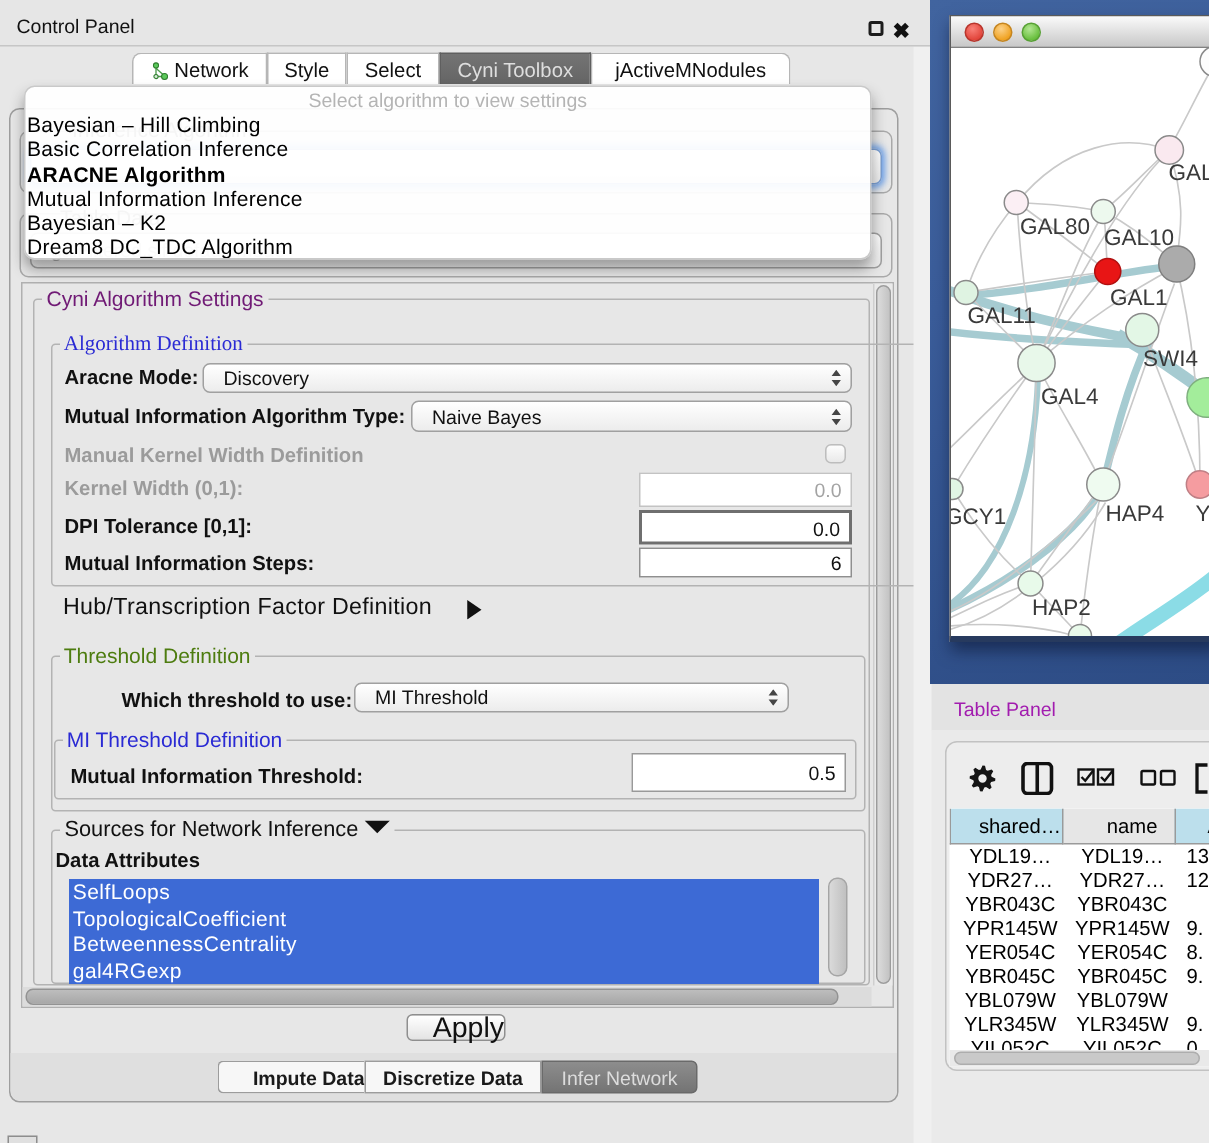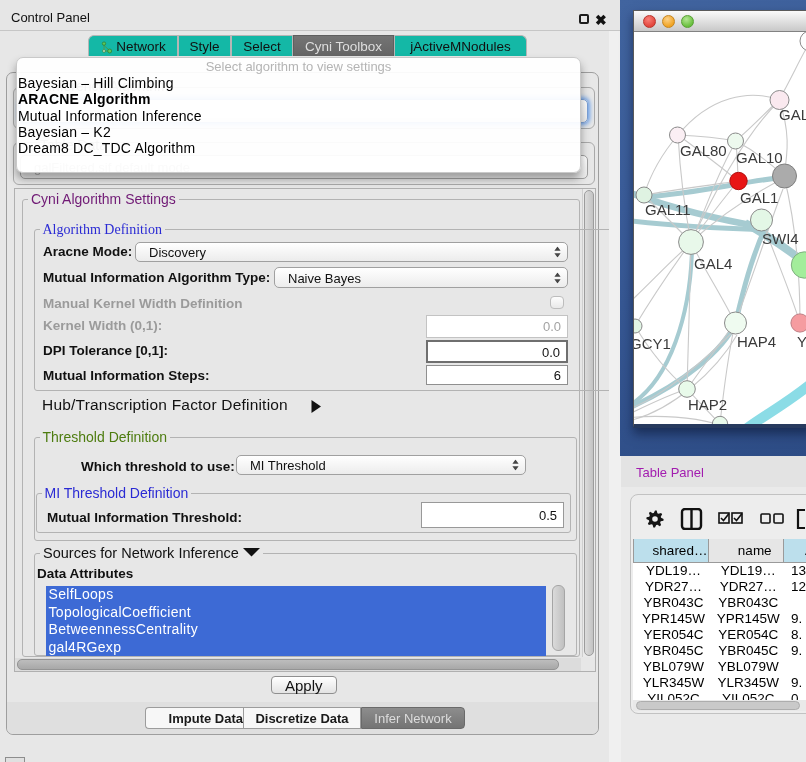--- a/index.html
+++ b/index.html
@@ -8,21 +8,21 @@
 .abs { position:absolute; }
 
 
 #titlebar { left:0; top:0; width:620px; height:31px; z-index:5;
   background:#e6e6e6; border-bottom:1px solid #c6c6c6; }
 #titlebar .t { position:absolute; left:11px; top:10px; font-size:13px; color:#111; }
 #floatbox { left:579px; top:14px; z-index:6; width:10px; height:10px; border:2px solid #1c1c1c; border-radius:2px; }
 #closex { left:595px; top:12px; z-index:6; width:12px; height:16px; font-size:14px; font-weight:bold; color:#111; }
 
 
-.toptab { position:absolute; top:35px; height:21px; background:#14b8a6;
+.toptab { position:absolute; top:35px; height:21px; background:#ffffff;
   border:1px solid #b6b6b6; border-bottom:none; font-size:13.5px; color:#111;
   text-align:center; line-height:21px; }
 .toptab.first { border-radius:6px 0 0 0; }
 .toptab.last  { border-radius:0 6px 0 0; }
 .toptab.sel { background:linear-gradient(#747474,#656565); color:#dedede; border-color:#5f5f5f; }
 
 
 #outer { left:6px; top:72px; width:593px; height:663px; border:1px solid #9e9e9e;
   border-radius:7px; background:#e7e7e7; }
 
@@ -167,34 +167,35 @@
   <span class="glabel" style="color:#111; font-weight:normal; font-size:14.5px;">Sources for Network Inference <svg width="17" height="8.5" viewBox="0 0 17 8.5" style="vertical-align:1.5px;">
         <path d="M0 0 H17 L8.5 8.5 Z" fill="#111"></path>
       </svg></span>
 </div>
 <div class="lbl" style="left:37px; top:566px;">Data Attributes</div>
 <div class="abs" style="left:45.5px; top:586px; width:500px; height:70px; background:#3d6ad5; color:#fff; font-size:14px; letter-spacing:0.3px; line-height:17.5px; padding-left:3px; overflow:hidden;">
 SelfLoops<br>TopologicalCoefficient<br>BetweennessCentrality<br>gal4RGexp
 </div>
 <div class="abs" style="left:552px; top:585px; width:13px; height:66px; border-radius:6px; background:linear-gradient(90deg,#dadada,#c0c0c0); border:1px solid #a5a5a5;"></div>
 
-<div class="abs" style="left:270.5px; top:676px; width:66.5px; height:18px; border:1px solid #8f8f8f; border-radius:4px; background:linear-gradient(#ffffff,#e3e3e3); text-align:center; line-height:17px; font-size:15px; color:#111;">Apply</div>
+<div class="abs" style="left:270.5px; top:676px; width:66.5px; height:18px; border:1px solid #8f8f8f; border-radius:4px; background:linear-gradient(#ffffff,#e3e3e3); text-align:right; line-height:17px; font-size:19px; color:#111;">Apply</div>
 
 <div class="abs" style="left:7px; top:702px; width:591px; height:32px; background:#dfdfdf; border-radius:0 0 7px 7px;"></div>
 
 <div class="abs" style="left:145px; top:707px; width:98px; height:22px; background:#f7f7f7; border:1px solid #9c9c9c; border-right:none; border-radius:4px 0 0 4px; text-align:right; line-height:21px; font-size:13px; font-weight:bold; color:#1a1a1a;">Impute Data</div>
 <div class="abs" style="left:243px; top:707px; width:118px; height:22px; background:#f7f7f7; border:1px solid #9c9c9c; text-align:center; line-height:21px; font-size:13px; font-weight:bold; color:#1a1a1a;">Discretize Data</div>
 <div class="abs" style="left:361px; top:707px; width:104px; height:22px; background:linear-gradient(#8d8d8d,#747474); border:1px solid #6a6a6a; border-radius:0 4px 4px 0; text-align:center; line-height:21px; font-size:13px; color:#dcdcdc;">Infer Network</div>
 
 <div class="abs" style="left:48px; top:78px; font-size:14px; color:#555; z-index:49;">Inference Algorithm</div>
 <div class="abs" style="left:40px; top:137px; font-size:14px; color:#555; z-index:49;">Table Data</div>
 
 <div class="abs" id="popup">
   <div class="ph">Select algorithm to view settings</div>
   <div class="it">Bayesian – Hill Climbing</div>
+  <div class="it">Basic Correlation Inference</div>
   <div class="it" style="font-weight:bold;">ARACNE Algorithm</div>
   <div class="it">Mutual Information Inference</div>
   <div class="it">Bayesian – K2</div>
   <div class="it">Dream8 DC_TDC Algorithm</div>
 </div>
 
 <div class="abs" style="left:5px; top:757px; width:20px; height:16px; border:1px solid #8d8d8d; background:#e0e0e0;"></div>
 
 <div class="abs" id="bluebg"></div>
 <div class="abs" id="desk"></div>

